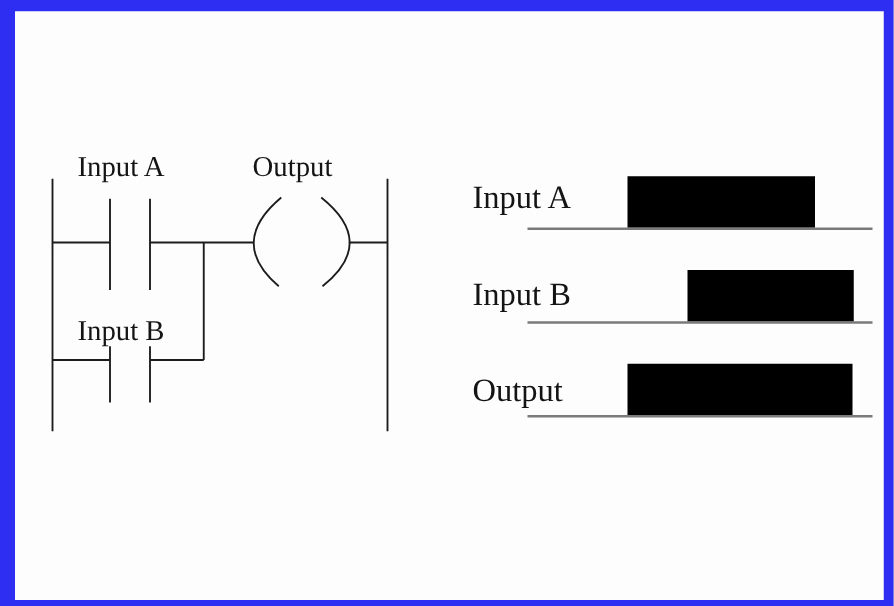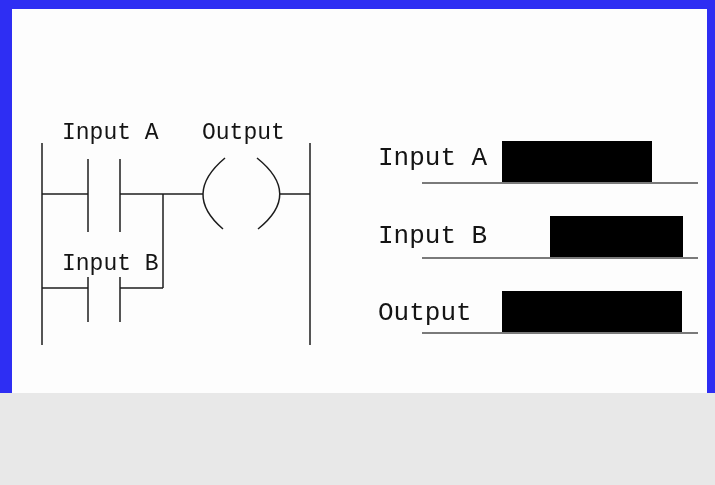--- a/index.html
+++ b/index.html
@@ -1,22 +1,22 @@
 <!DOCTYPE html>
 <html><head>
 <meta charset="utf-8">
 <style>
   html, body { margin: 0; padding: 0; background: #e8e8e8; }
   .frame {
     position: relative;
     width: 715px;
-    height: 393px;
+    height: 485px;
     background: #2e2ef3;
     overflow: hidden;
-    font-family: Liberation Mono, monospace;
+    font-family: Liberation Serif, serif;
   }
   .canvas {
     position: absolute;
     left: 12px;
     top: 9px;
     width: 695px;
     height: 471px;
     background: #fdfdfd;
   }
   .ladder-svg {

